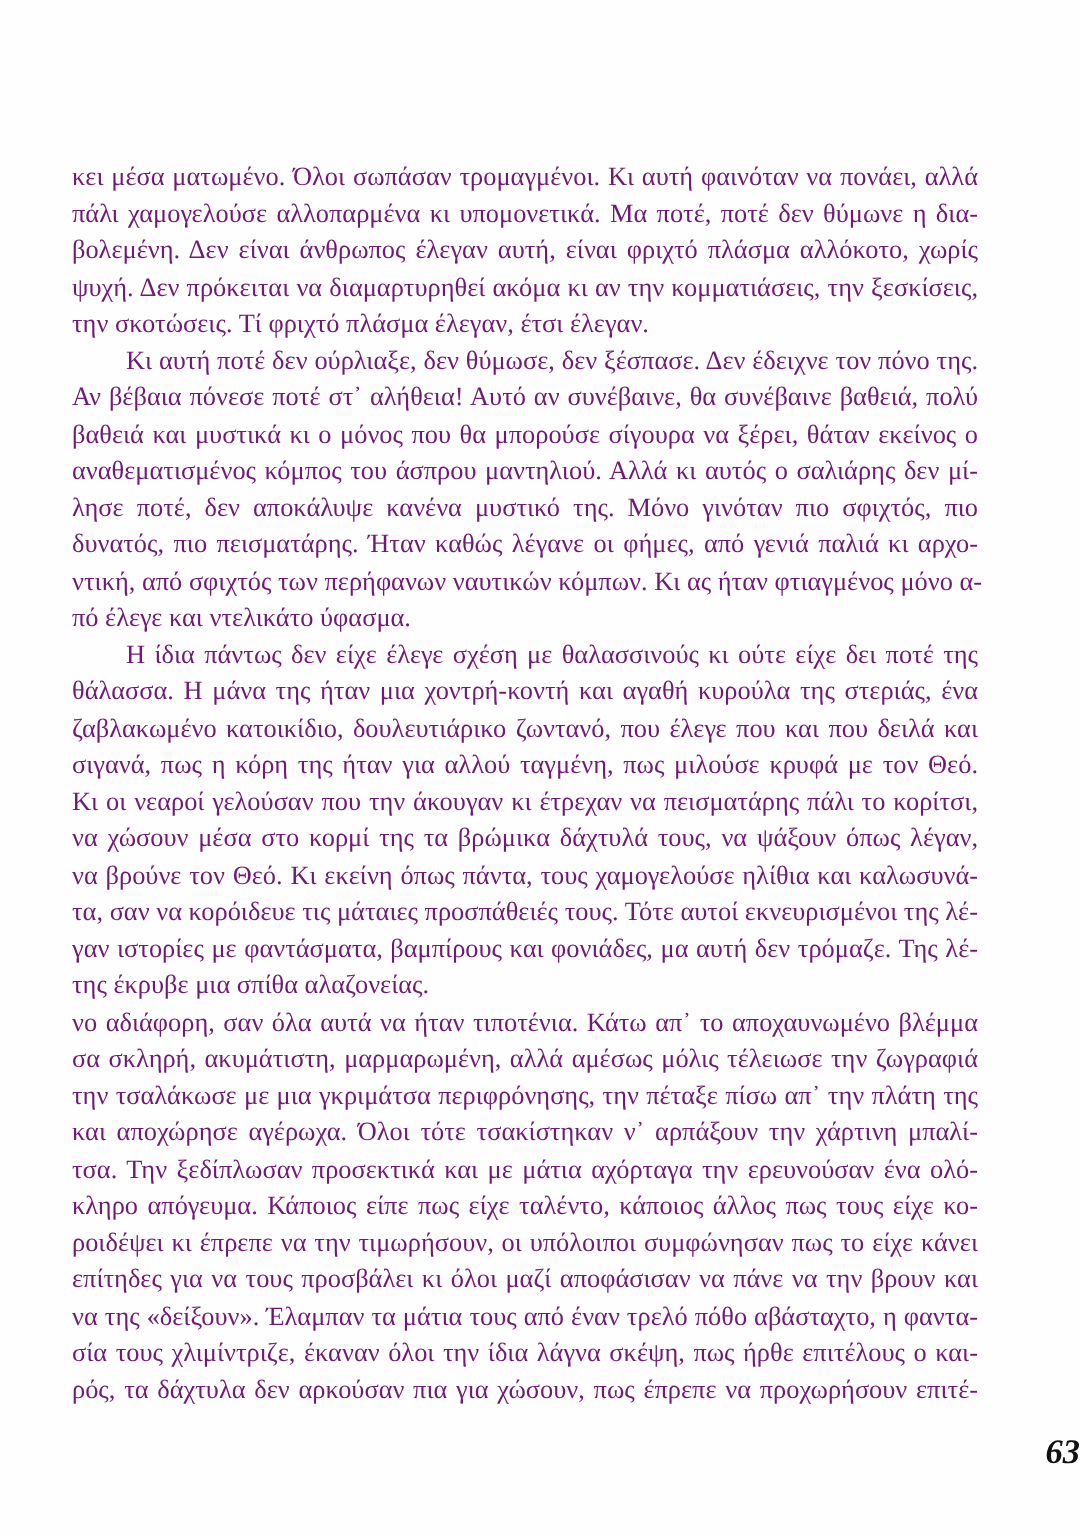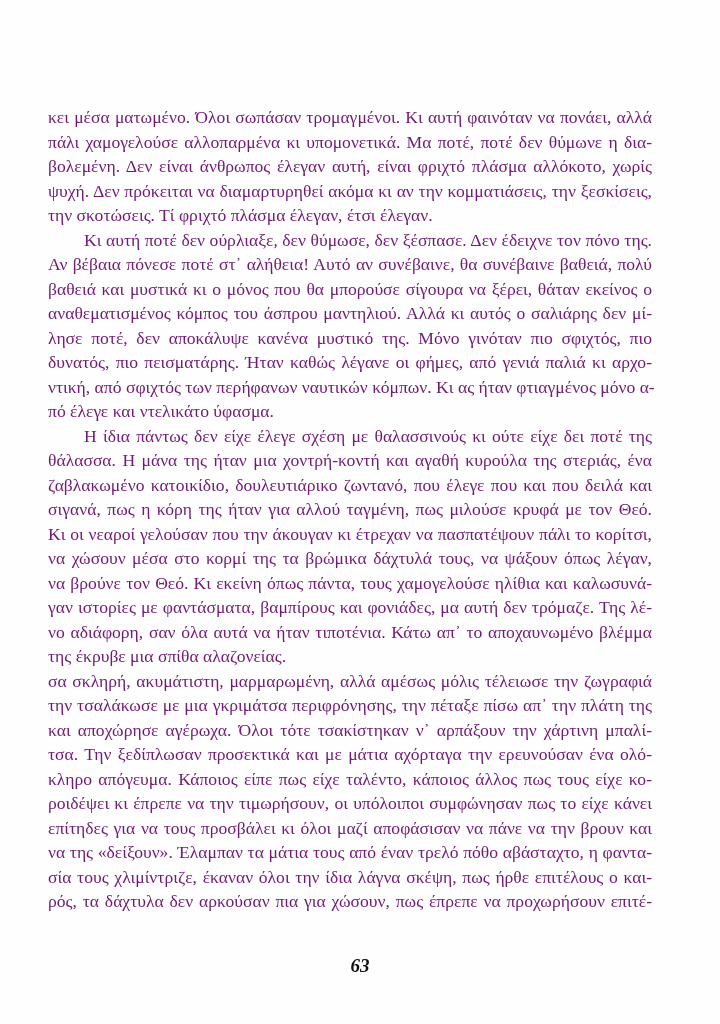--- a/index.html
+++ b/index.html
@@ -37,25 +37,25 @@
       padding-left: 36px;
     }
     .line.last {
       text-align-last: left;
     }
     .page-number {
       position: absolute;
       left: 0;
       width: 720px;
       top: 955px;
-      text-align: center;
+      text-align: right;
       font-family: "Liberation Serif", "DejaVu Serif", serif;
       font-weight: bold;
       font-style: italic;
-      font-size: 19px;
+      font-size: 23px;
       color: #111111;
     }
   </style>
 </head>
 <body>
 
 <div class="page">
   <div>
     <span class="line">κει μέσα ματωμένο. Όλοι σωπάσαν τρομαγμένοι. Κι αυτή φαινόταν να πονάει, αλλά</span>
     <span class="line">πάλι χαμογελούσε αλλοπαρμένα κι υπομονετικά. Μα ποτέ, ποτέ δεν θύμωνε η δια-</span>
@@ -73,26 +73,27 @@
     <span class="line">δυνατός, πιο πεισματάρης. Ήταν καθώς λέγανε οι φήμες, από γενιά παλιά κι αρχο-</span>
     <span class="line">ντική, από σφιχτός των περήφανων ναυτικών κόμπων. Κι ας ήταν φτιαγμένος μόνο α-</span>
     <span class="line last">πό έλεγε και ντελικάτο ύφασμα.</span>
   </div>
 
   <div>
     <span class="line indent">Η ίδια πάντως δεν είχε έλεγε σχέση με θαλασσινούς κι ούτε είχε δει ποτέ της</span>
     <span class="line">θάλασσα. Η μάνα της ήταν μια χοντρή-κοντή και αγαθή κυρούλα της στεριάς, ένα</span>
     <span class="line">ζαβλακωμένο κατοικίδιο, δουλευτιάρικο ζωντανό, που έλεγε που και που δειλά και</span>
     <span class="line">σιγανά, πως η κόρη της ήταν για αλλού ταγμένη, πως μιλούσε κρυφά με τον Θεό.</span>
-    <span class="line">Κι οι νεαροί γελούσαν που την άκουγαν κι έτρεχαν να πασπατέψουν πάλι το κορίτσι,</span>
+    <span class="line">Κι οι νεαροί γελούσαν που την άκουγαν κι έτρεχαν να πεισματάρης πάλι το κορίτσι,</span>
     <span class="line">να χώσουν μέσα στο κορμί της τα βρώμικα δάχτυλά τους, να ψάξουν όπως λέγαν,</span>
     <span class="line">να βρούνε τον Θεό. Κι εκείνη όπως πάντα, τους χαμογελούσε ηλίθια και καλωσυνά-</span>
+    <span class="line">τα, σαν να κορόιδευε τις μάταιες προσπάθειές τους. Τότε αυτοί εκνευρισμένοι της λέ-</span>
     <span class="line">γαν ιστορίες με φαντάσματα, βαμπίρους και φονιάδες, μα αυτή δεν τρόμαζε. Της λέ-</span>
+    <span class="line last">της έκρυβε μια σπίθα αλαζονείας.</span>
     <span class="line">νο αδιάφορη, σαν όλα αυτά να ήταν τιποτένια. Κάτω απ᾽ το αποχαυνωμένο βλέμμα</span>
-    <span class="line last">της έκρυβε μια σπίθα αλαζονείας.</span>
   </div>
 
   <div>
     <span class="line">σα σκληρή, ακυμάτιστη, μαρμαρωμένη, αλλά αμέσως μόλις τέλειωσε την ζωγραφιά</span>
     <span class="line">την τσαλάκωσε με μια γκριμάτσα περιφρόνησης, την πέταξε πίσω απ᾽ την πλάτη της</span>
     <span class="line">και αποχώρησε αγέρωχα. Όλοι τότε τσακίστηκαν ν᾽ αρπάξουν την χάρτινη μπαλί-</span>
     <span class="line">τσα. Την ξεδίπλωσαν προσεκτικά και με μάτια αχόρταγα την ερευνούσαν ένα ολό-</span>
     <span class="line">κληρο απόγευμα. Κάποιος είπε πως είχε ταλέντο, κάποιος άλλος πως τους είχε κο-</span>
     <span class="line">ροιδέψει κι έπρεπε να την τιμωρήσουν, οι υπόλοιποι συμφώνησαν πως το είχε κάνει</span>
     <span class="line">επίτηδες για να τους προσβάλει κι όλοι μαζί αποφάσισαν να πάνε να την βρουν και</span>

